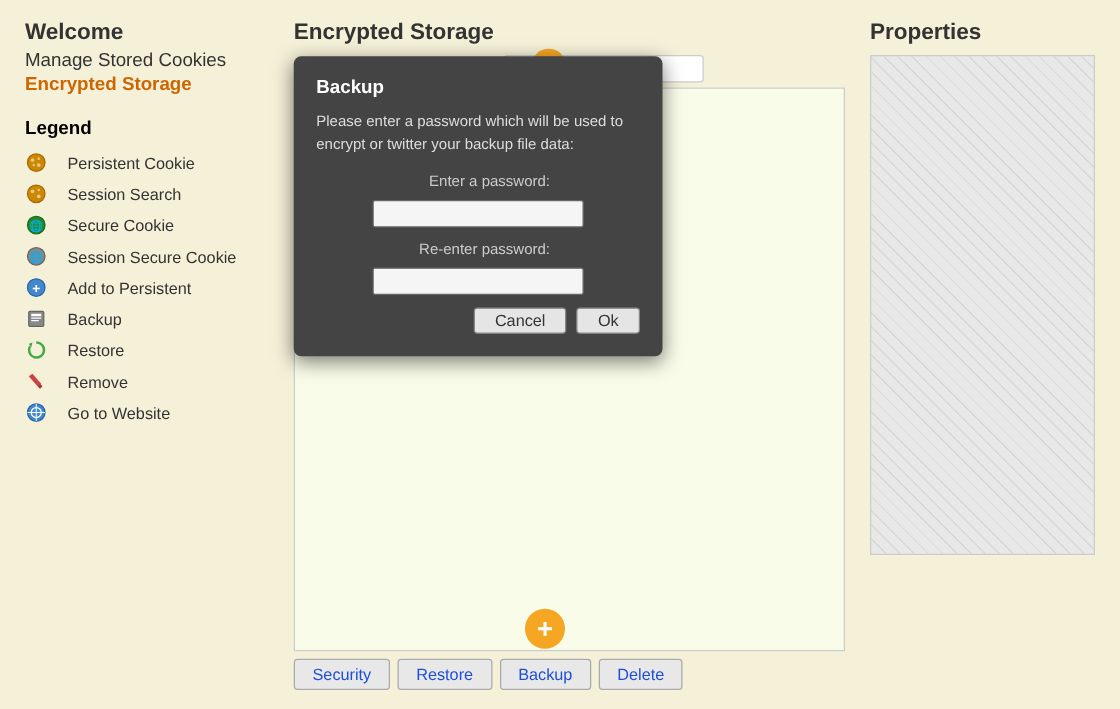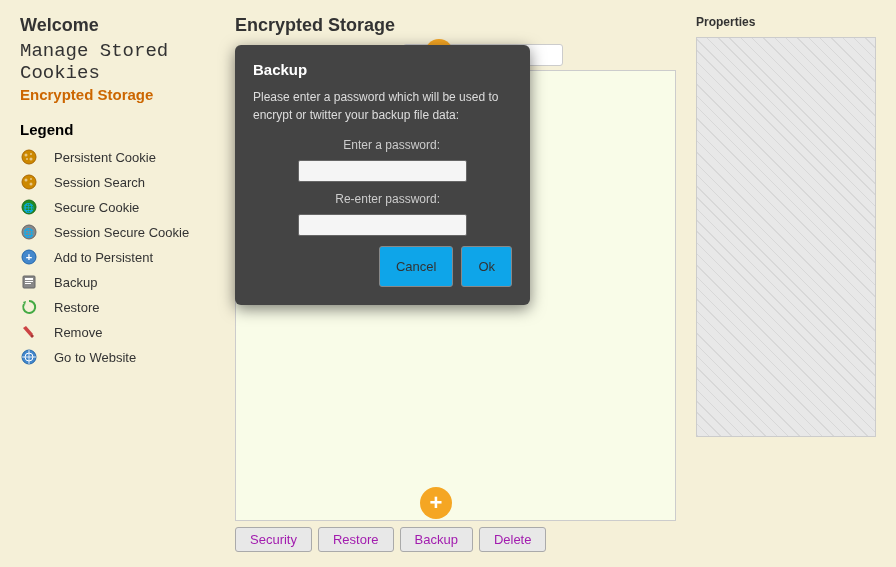--- a/index.html
+++ b/index.html
@@ -24,24 +24,23 @@
       flex-shrink: 0;
       padding: 5px 10px;
     }
     .sidebar-title {
       font-size: 18px;
       font-weight: bold;
       color: #333;
       margin-bottom: 4px;
     }
     .sidebar-subtitle {
-      font-size: 19px;
+      font-size: 15px;
       color: #333;
       margin-bottom: 2px;
-      font-family: Liberation Mono, monospace;
     }
     .sidebar-active {
       font-size: 15px;
       color: #cc6600;
       font-weight: bold;
       margin-bottom: 18px;
     }
     .legend-title {
       font-size: 15px;
       font-weight: bold;
@@ -174,30 +173,30 @@
       top: -40px;
       z-index: 5;
     }
     .bottom-btn {
       border: 1px solid #aaa;
       background: #e8e8e8;
       border-radius: 3px;
       padding: 4px 14px;
       font-size: 13px;
       cursor: pointer;
-      color: #a21caf;
+      color: #1d4ed8;
     }
     
     .properties-panel {
       width: 200px;
       flex-shrink: 0;
       padding: 5px 10px;
     }
     .properties-title {
-      font-size: 12px;
+      font-size: 18px;
       font-weight: bold;
       color: #333;
       margin-bottom: 8px;
     }
     .properties-content {
       border: 1px solid #ccc;
       background: #e8e8e8;
       height: 400px;
       background-image: repeating-linear-gradient(
         45deg,
@@ -261,23 +260,23 @@
       font-size: 12px;
     }
     .modal-actions {
       display: flex;
       justify-content: flex-end;
       gap: 8px;
       margin-top: 6px;
     }
     .modal-btn {
       border: 1px solid #888;
-      background: #0ea5e9;
+      background: #e5e5e5;
       border-radius: 3px;
-      padding: 12px 16px;
+      padding: 2px 16px;
       font-size: 13px;
       cursor: pointer;
       color: #333;
     }
   </style>
 </head>
 <body>
 
 <div class="app-container">
 

